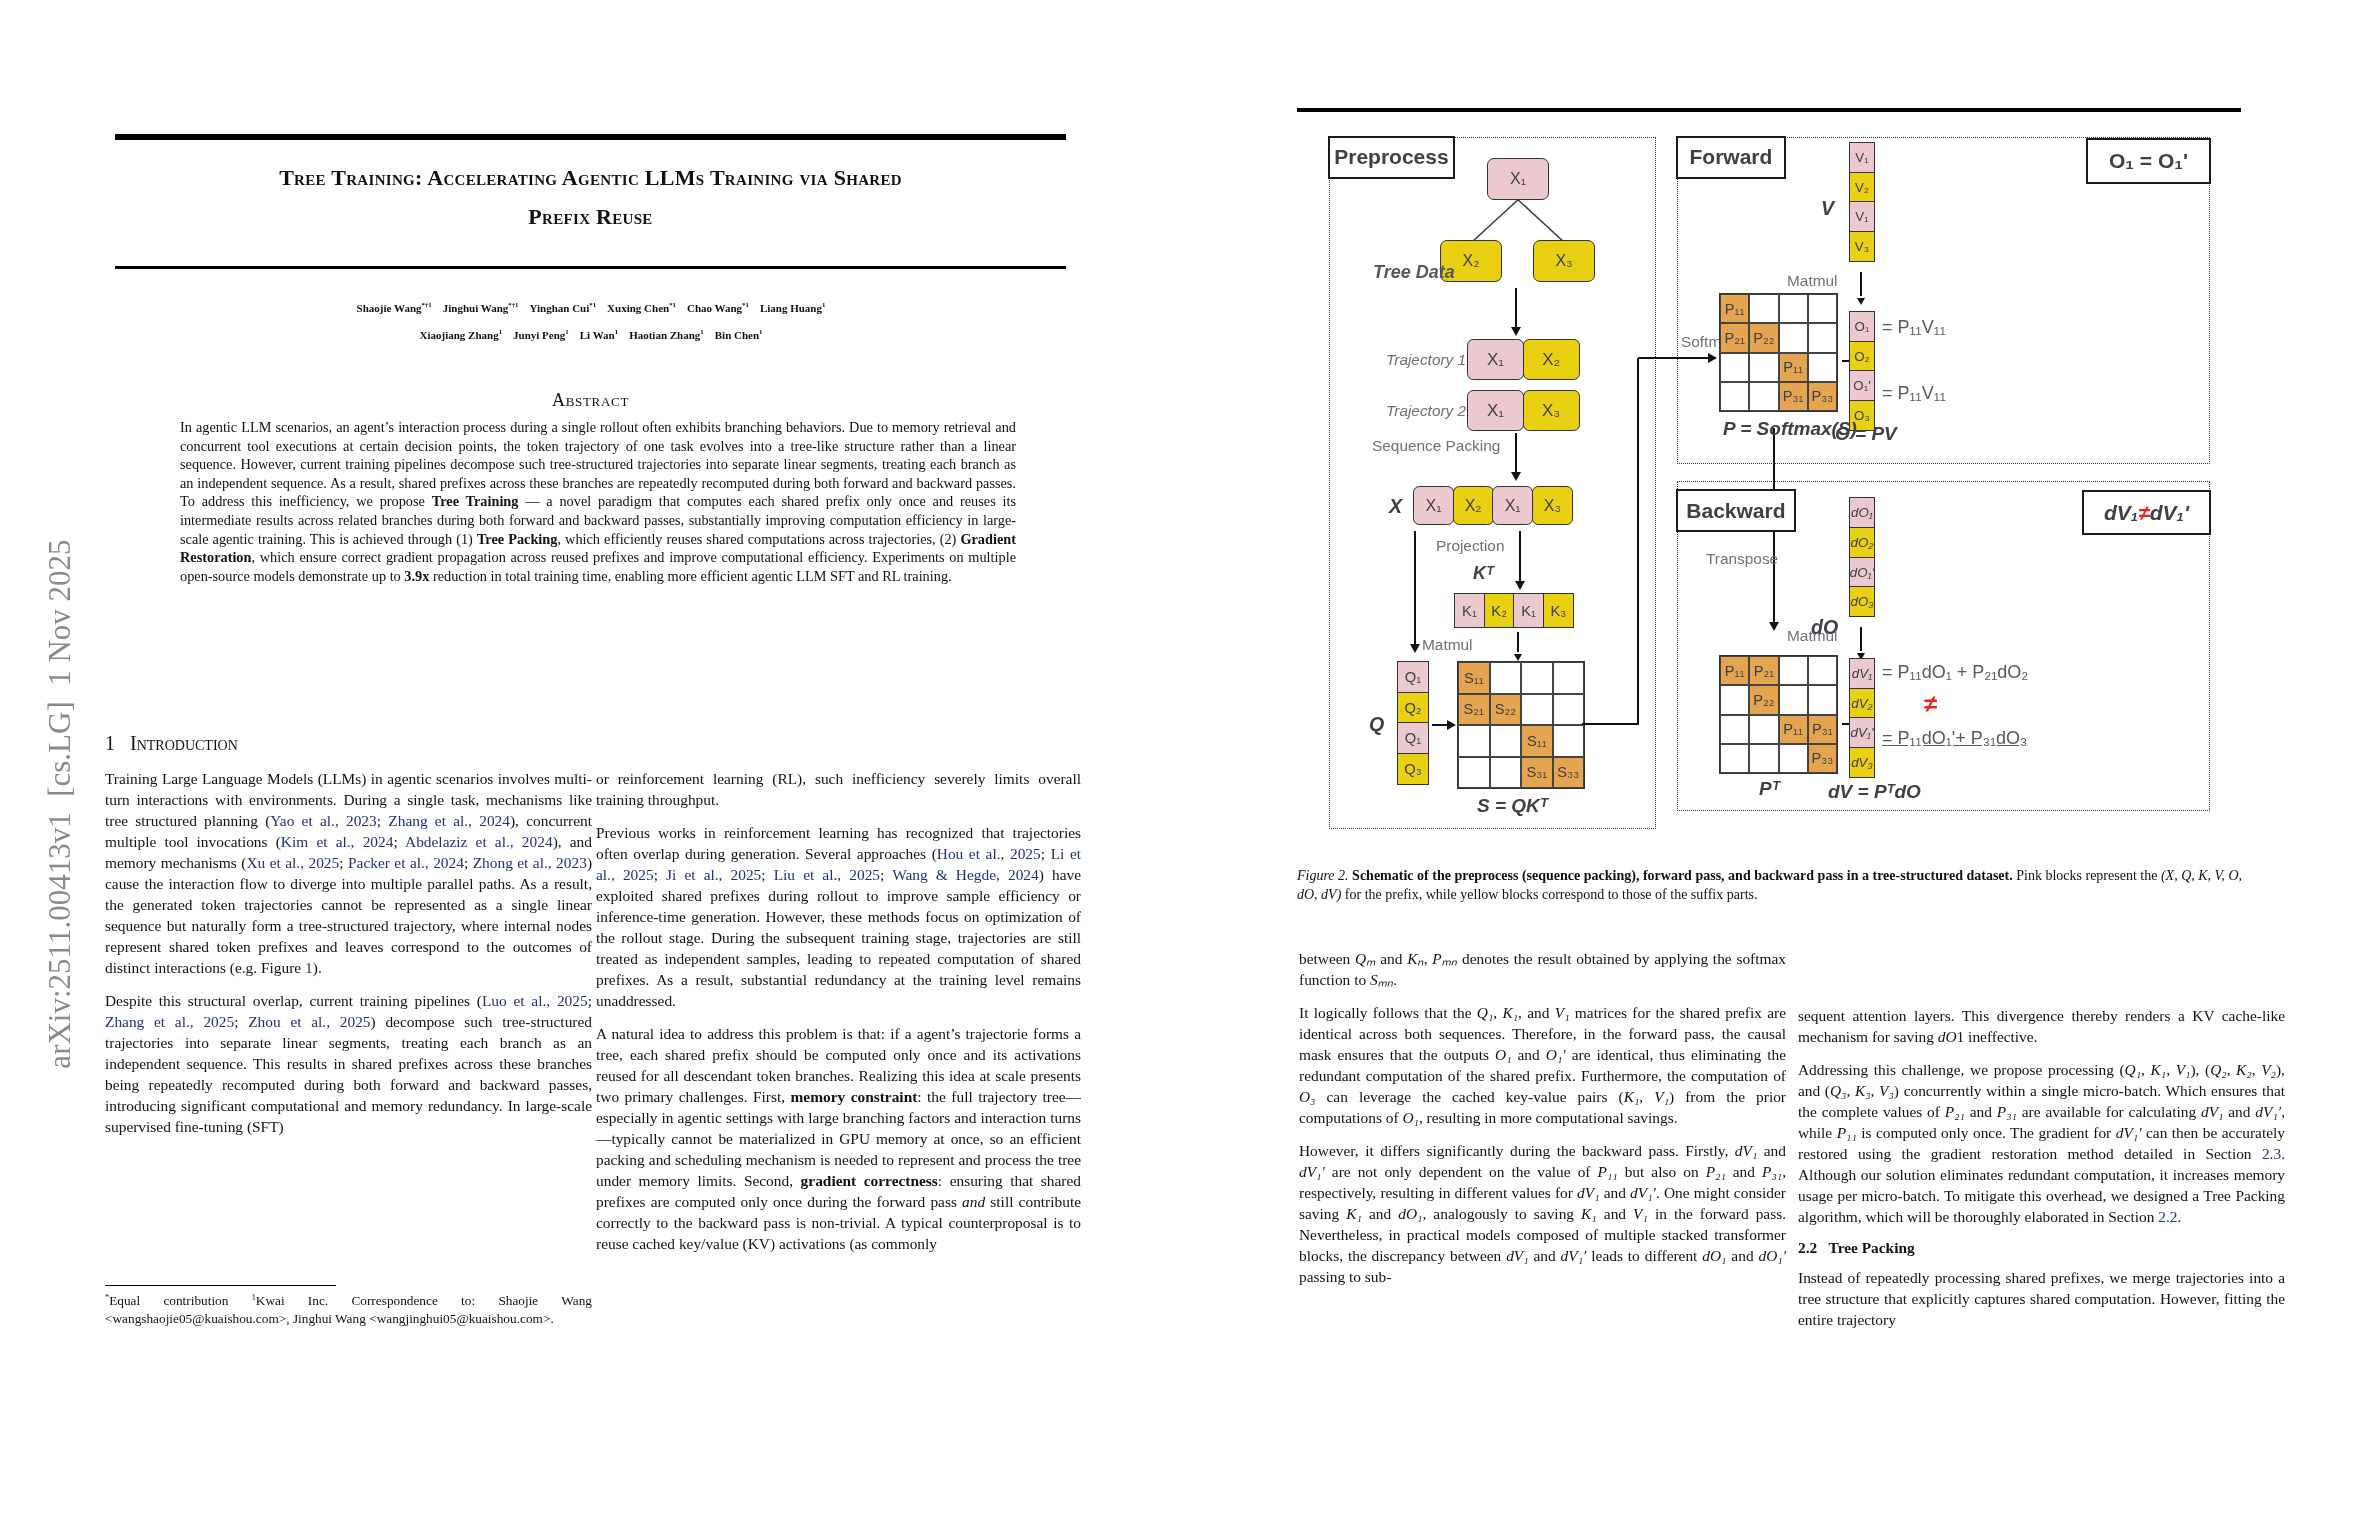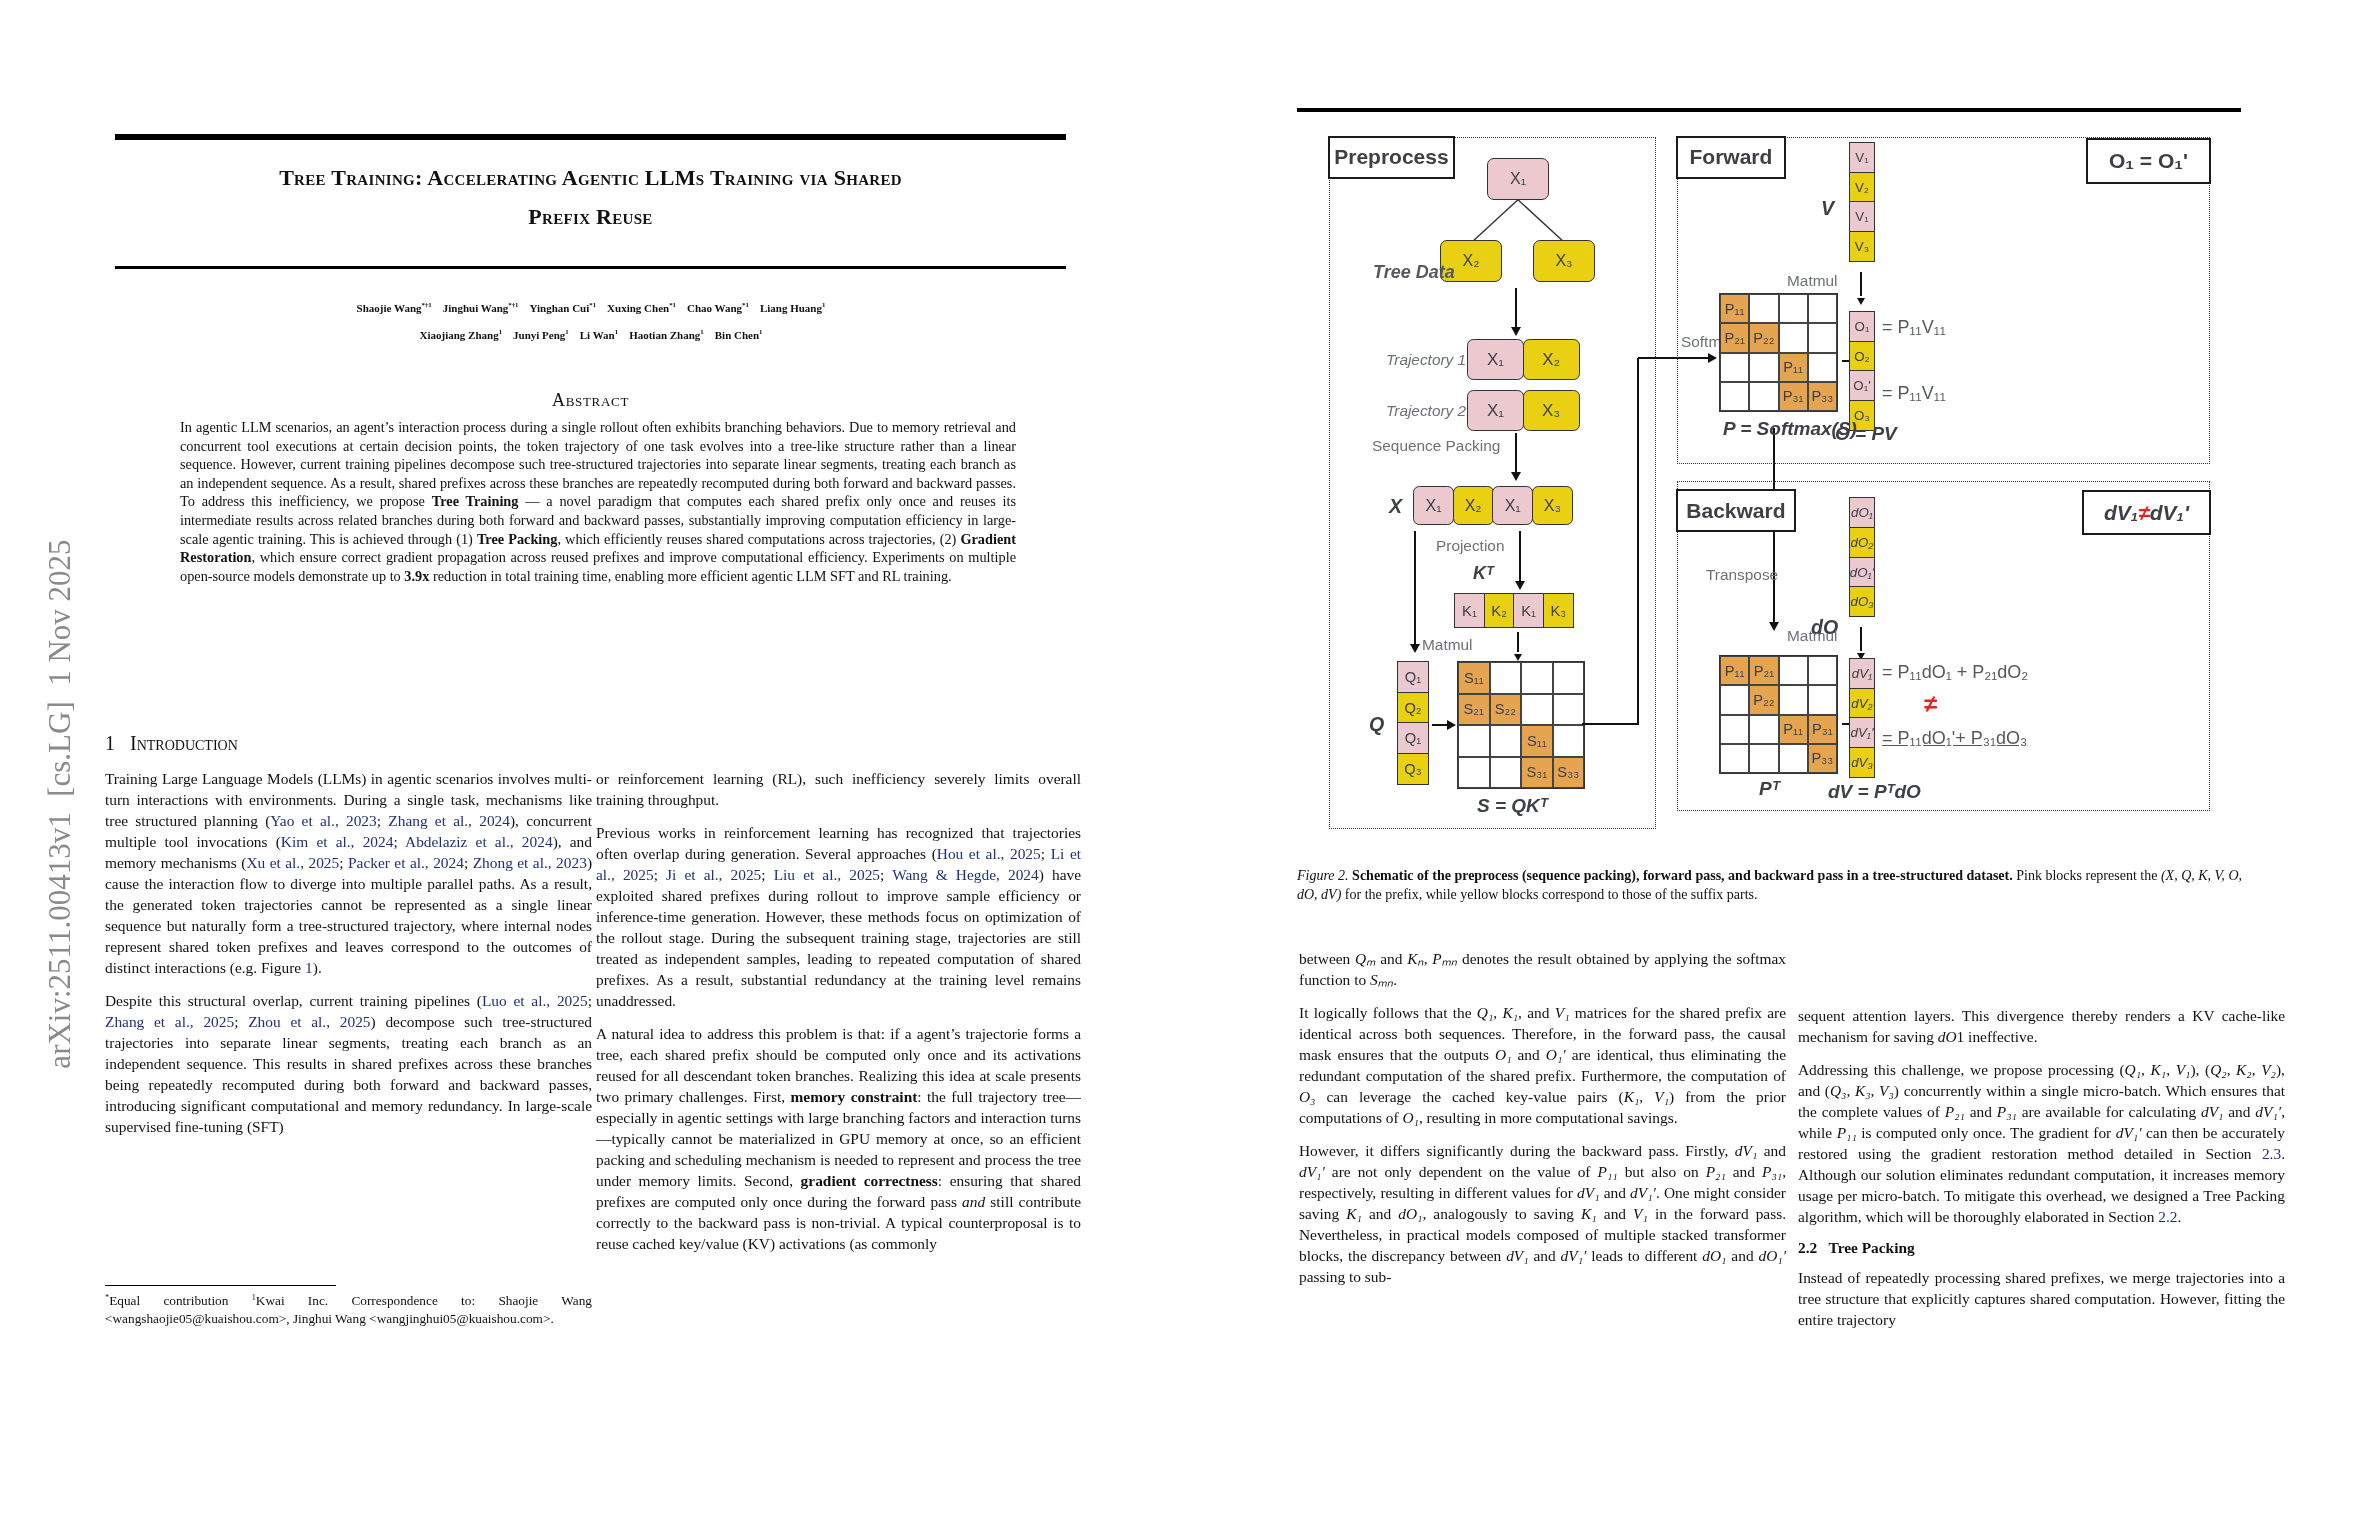--- a/index.html
+++ b/index.html
@@ -227,21 +227,21 @@
       </div>
     <div class="vlabel" style="left:147px;top:657px;font-size:19px;">S = QKᵀ</div>
   </div>
 
   <div class="lineh" style="left:1582px;top:723px;width:57px;height:1.7px;"></div>
   <div class="linev" style="left:1637px;top:358px;width:1.7px;height:366px;"></div>
   <div class="glabel" style="left:1681px;top:333px;">Softmax</div>
   <div class="arrr" style="left:1638px;top:357px;width:70px;"></div>
 
   <div class="arrv" style="left:1773px;top:428px;height:194px;"></div>
-  <div class="glabel" style="left:1706px;top:550px;margin-top:16px;">Transpose</div>
+  <div class="glabel" style="left:1706px;top:550px;">Transpose</div>
 
   <div class="panel" style="left:1677px;top:137px;width:533px;height:327px;">
     <div class="fig-box" style="left:-2.1px;top:-2.1px;width:110px;height:43px;">Forward</div>
     <div class="fig-box" style="left:408px;top:0px;width:125px;height:46px;">O₁ = O₁'</div>
 
     <div class="vlabel" style="left:143px;top:59px;">V</div>
     <div class="blocks v sz-sm" style="left:171px;top:4.2px;">
         <div class="blk pink">
           <span>V₁</span>
         </div>

